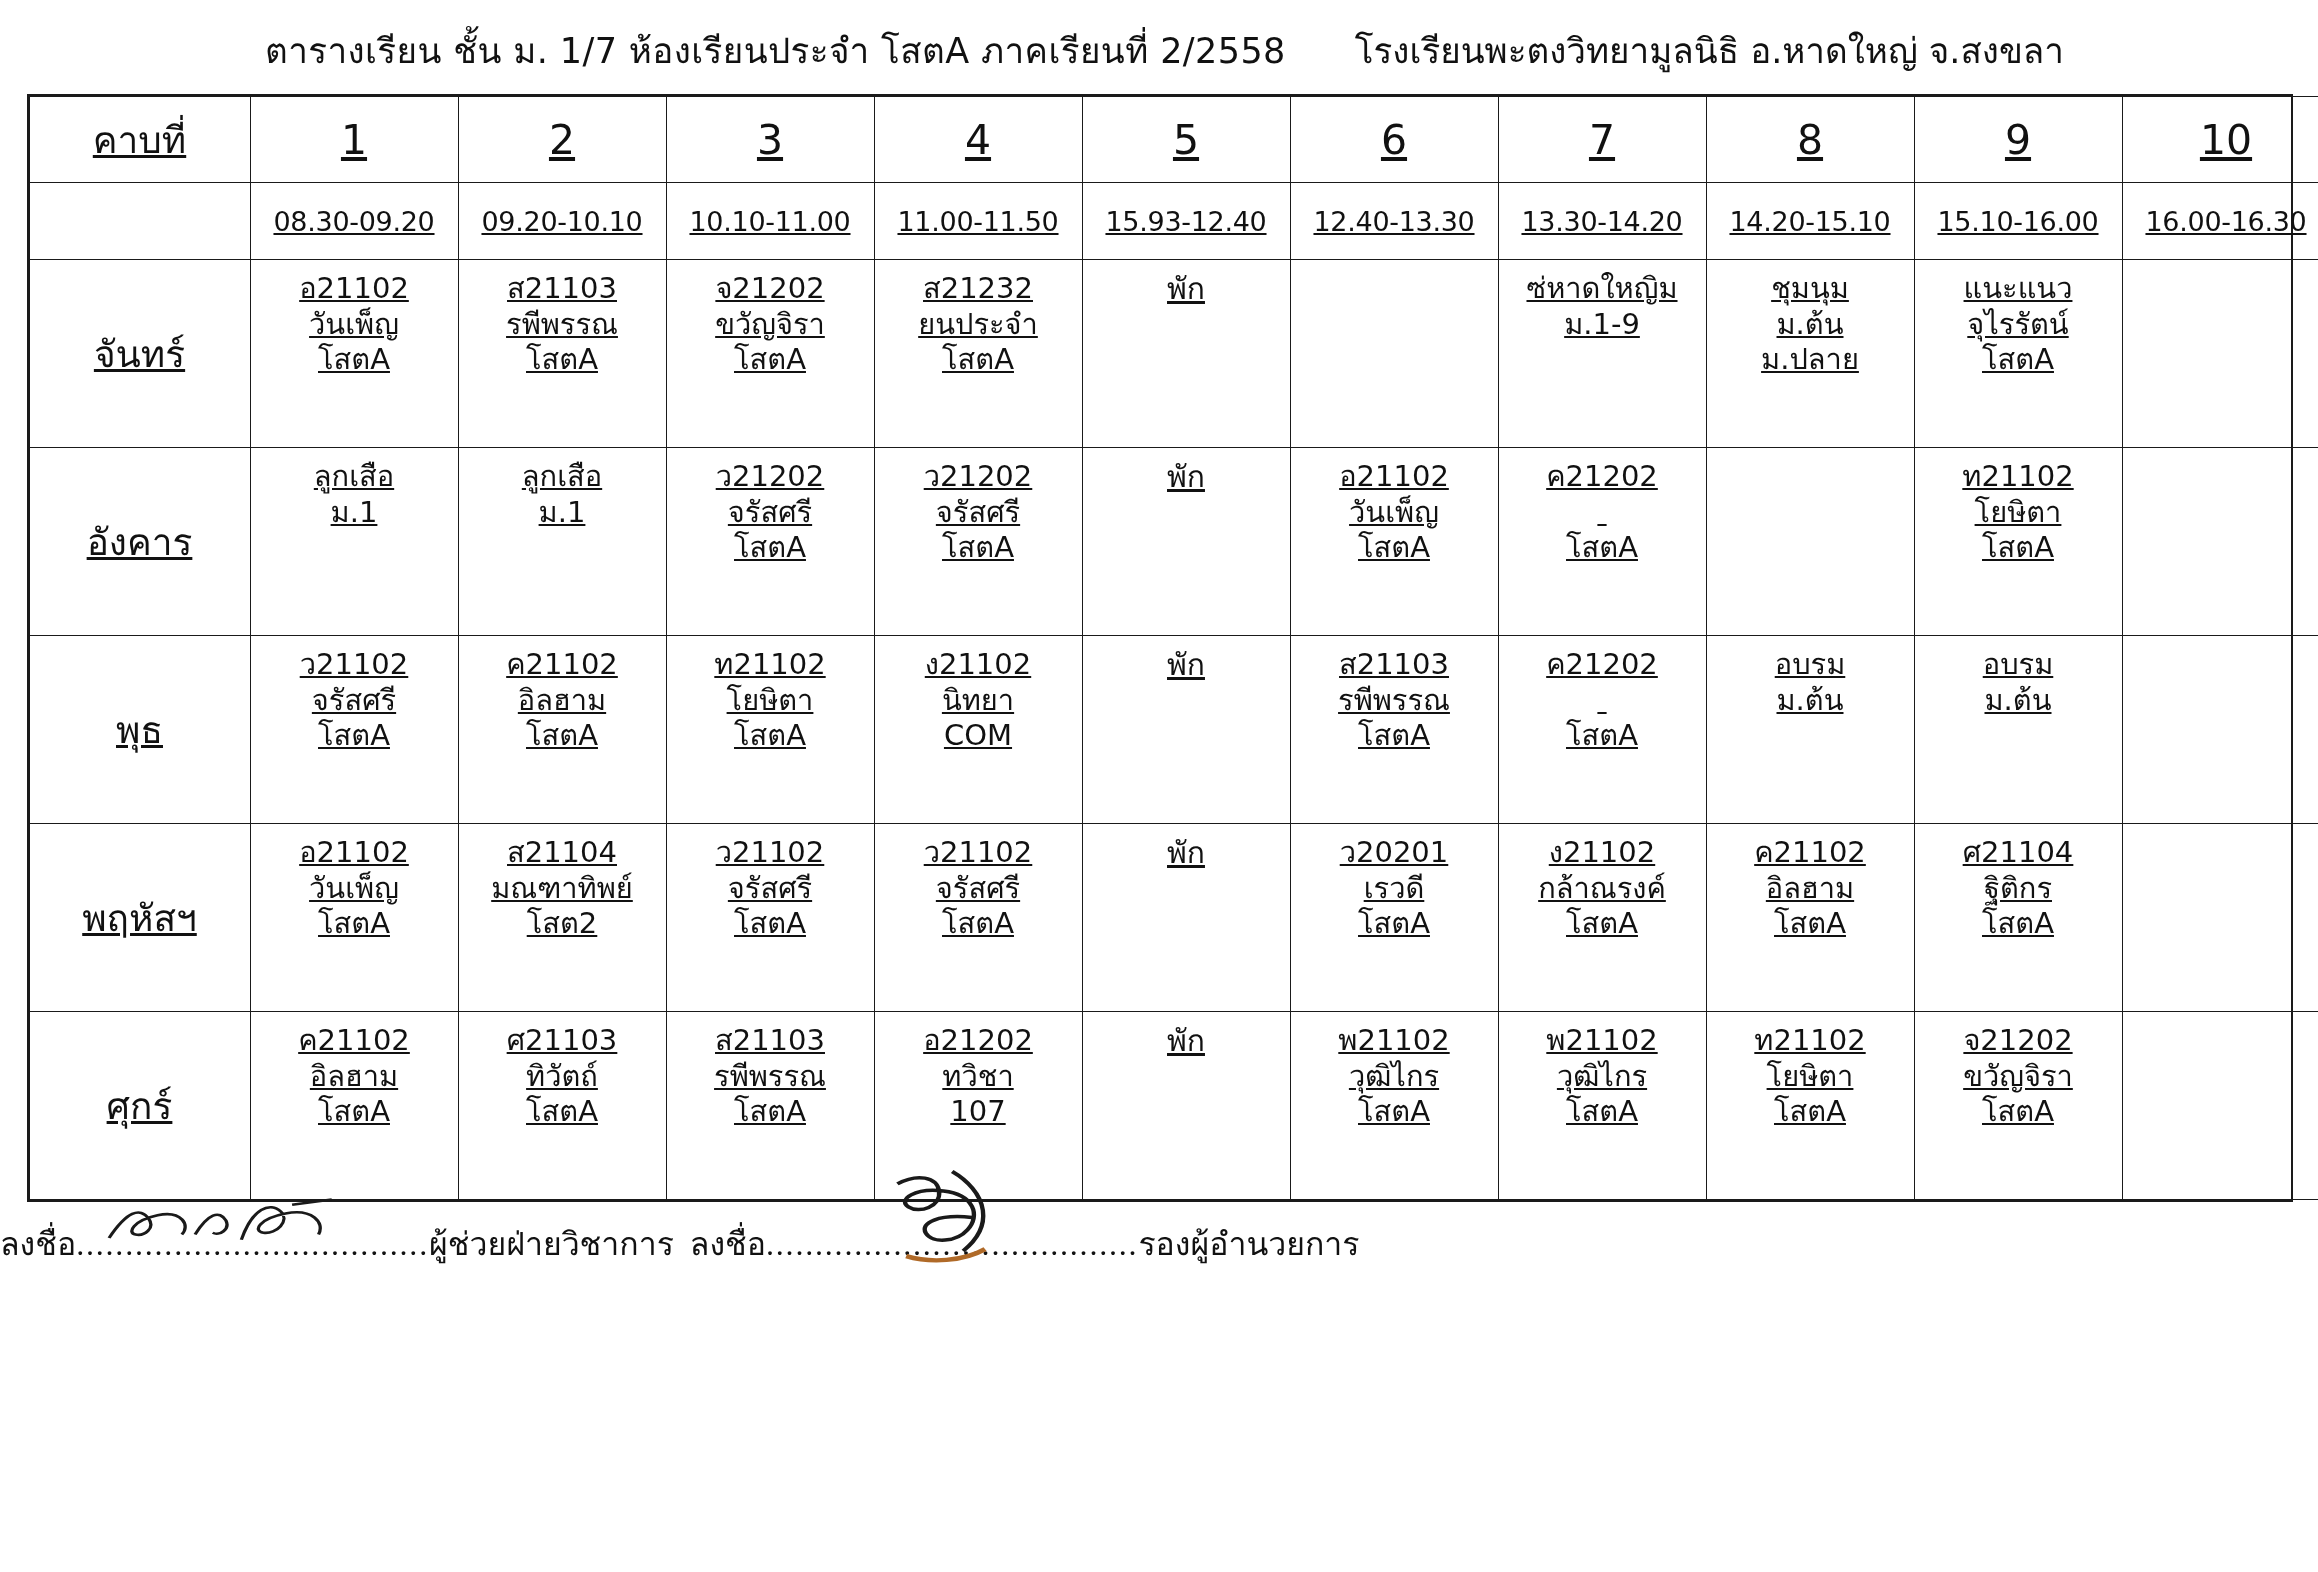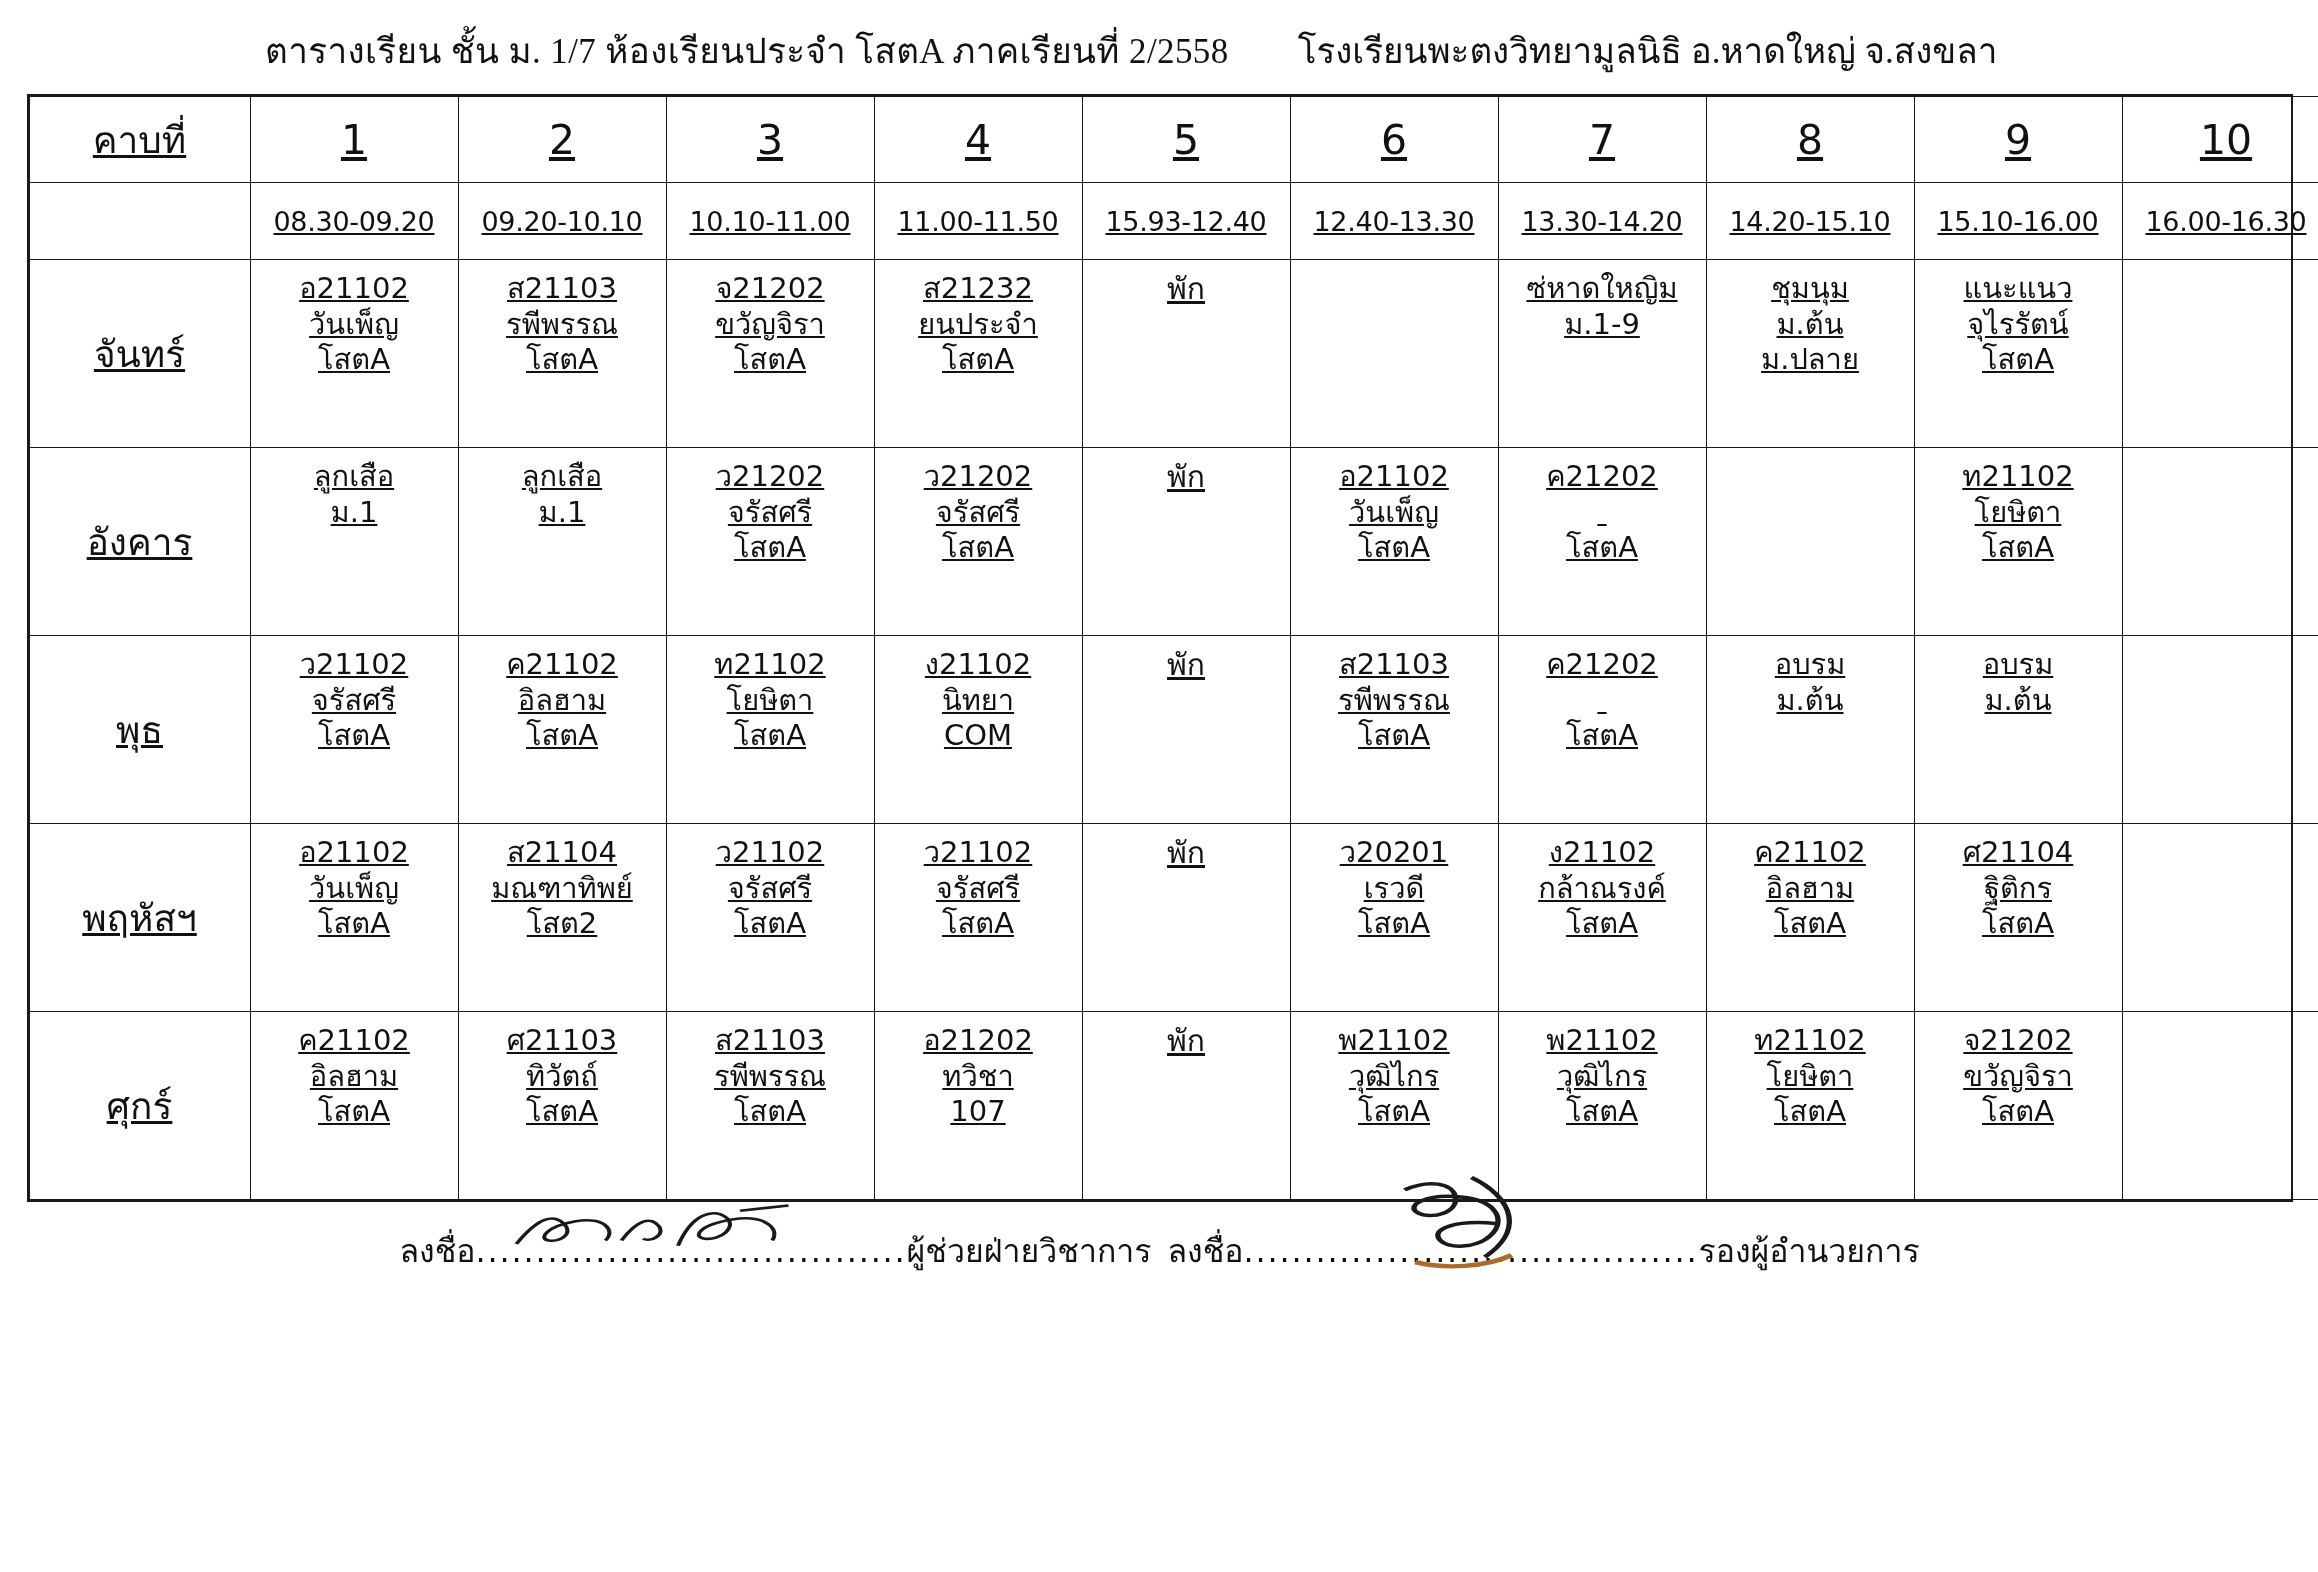--- a/index.html
+++ b/index.html
@@ -23,21 +23,20 @@
     padding: 0;
   }
 
   
   .header {
     display: flex;
     align-items: flex-end;
     justify-content: flex-start;
     padding: 23px 6px 16px 0;
     margin-left: 265px;
-    font-family: Liberation Serif, serif;
   }
   .header .title-main {
     font-size: 35px;
     letter-spacing: 0.4px;
     white-space: nowrap;
   }
   .header .title-school {
     font-size: 35px;
     margin-left: 69px;
     white-space: nowrap;
@@ -107,26 +106,26 @@
   .cell.pause {
     justify-content: flex-start;
   }
   .cell.pause .line {
     font-size: 30px;
   }
 
   
   .footer {
     position: relative;
-    margin-top: 23px;
+    margin-top: 16px;
     display: flex;
-    justify-content: center;
     align-items: baseline;
     font-size: 32px;
     white-space: nowrap;
+    font-family: Liberation Serif, serif;
   }
   .dots {
     letter-spacing: 1.8px;
   }
   .sig-slot {
     position: relative;
     display: inline-block;
   }
   .sig-ink {
     position: absolute;

